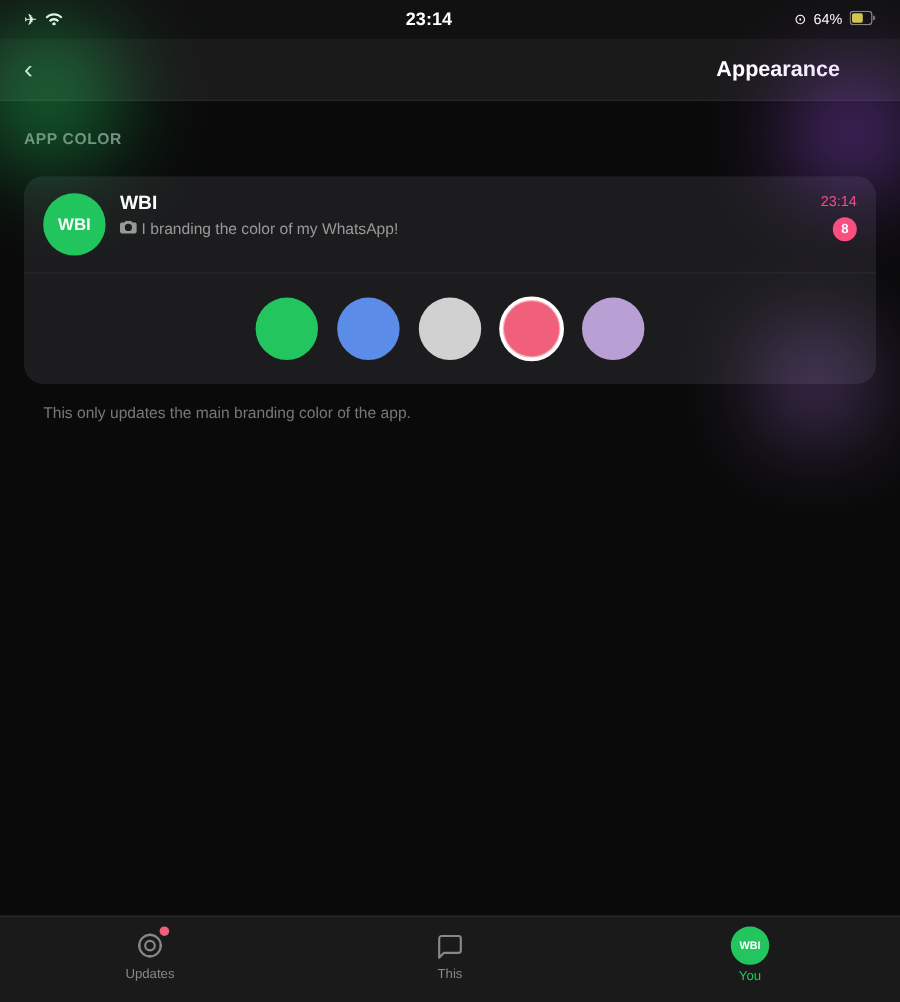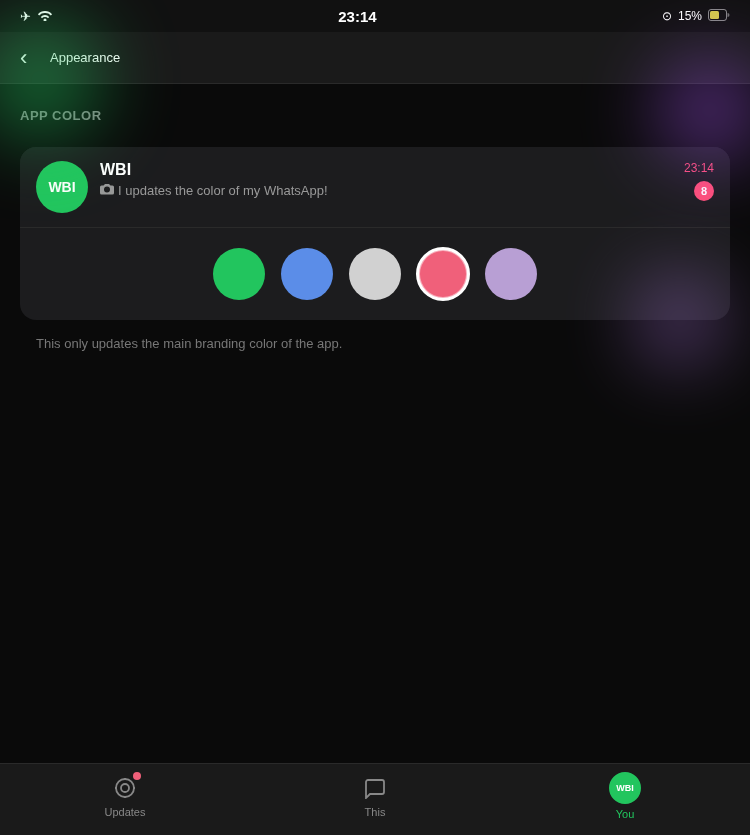--- a/index.html
+++ b/index.html
@@ -75,24 +75,24 @@
       border-bottom: 1px solid #2a2a2a;
     }
     .back-btn {
       color: #fff;
       font-size: 22px;
       cursor: pointer;
       width: 30px;
     }
     .header-title {
       flex: 1;
-      text-align: left;
-      color: #fff;
-      font-size: 13px;
-      font-weight: 400;
+      text-align: right;
+      color: #fff;
+      font-size: 18px;
+      font-weight: 700;
       margin-right: 30px;
     }
 
     
     .main-content {
       padding: 24px 20px;
       height: calc(835px - 32px - 52px - 72px);
     }
 
     .section-label {
@@ -290,21 +290,21 @@
     <span>✈</span>
     <span>
       <svg width="16" height="12" viewBox="0 0 16 12" fill="white">
         <path d="M8 9.5a1.5 1.5 0 1 1 0 3 1.5 1.5 0 0 1 0-3zm0-3.5a5.5 5.5 0 0 1 4.243 2L11 9.24A3.5 3.5 0 0 0 8 8a3.5 3.5 0 0 0-3 1.24L3.757 8A5.5 5.5 0 0 1 8 6zm0-4a9.5 9.5 0 0 1 7.071 3.172L13.83 6.4A7.5 7.5 0 0 0 8 4a7.5 7.5 0 0 0-5.83 2.4L.929 5.172A9.5 9.5 0 0 1 8 2z"></path>
       </svg>
     </span>
   </div>
   <div class="status-center">23:14</div>
   <div class="status-right">
     <span>⊙</span>
-    <span>15%</span>
+    <span>64%</span>
     <span>
       <svg width="22" height="12" viewBox="0 0 22 12" fill="none">
         <rect x="0.5" y="0.5" width="18" height="11" rx="2.5" stroke="white" stroke-opacity="0.5"></rect>
         <rect x="2" y="2" width="9" height="8" rx="1.5" fill="#d4c94a"></rect>
         <path d="M19.5 4v4a2 2 0 0 0 0-4z" fill="white" fill-opacity="0.4"></path>
       </svg>
     </span>
   </div>
 </div>
 
@@ -321,21 +321,21 @@
     <div class="chat-preview">
       <div class="wbi-avatar">WBI</div>
       <div class="chat-info">
         <div class="chat-name">WBI</div>
         <div class="chat-msg">
           <span>
             <svg width="14" height="11" viewBox="0 0 14 11" fill="#999">
               <path d="M5 0l-1.5 1.5H1.5A1.5 1.5 0 0 0 0 3v6a1.5 1.5 0 0 0 1.5 1.5h11A1.5 1.5 0 0 0 14 9V3a1.5 1.5 0 0 0-1.5-1.5H10.5L9 0H5zm2 2.5a3 3 0 1 1 0 6 3 3 0 0 1 0-6z"></path>
             </svg>
           </span>
-          <span>I updates the color of my WhatsApp!</span>
+          <span>I branding the color of my WhatsApp!</span>
         </div>
       </div>
       <div class="chat-meta">
         <div class="chat-time">23:14</div>
         <div class="badge">8</div>
       </div>
     </div>
 
     <div class="swatches-area">
       <div class="swatch swatch-green"></div>

